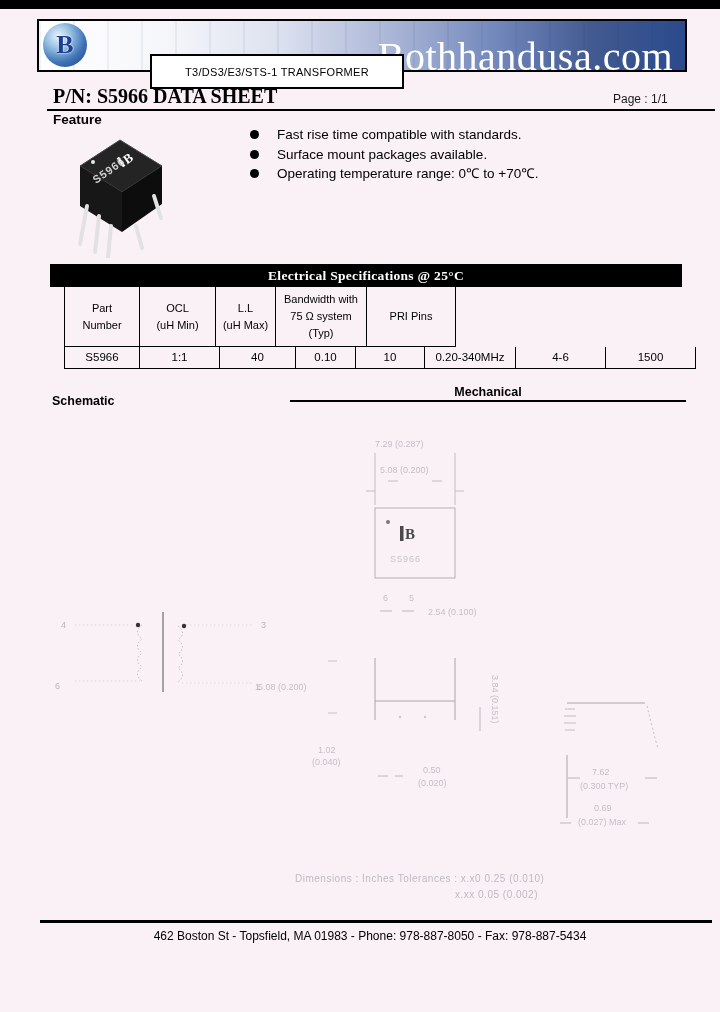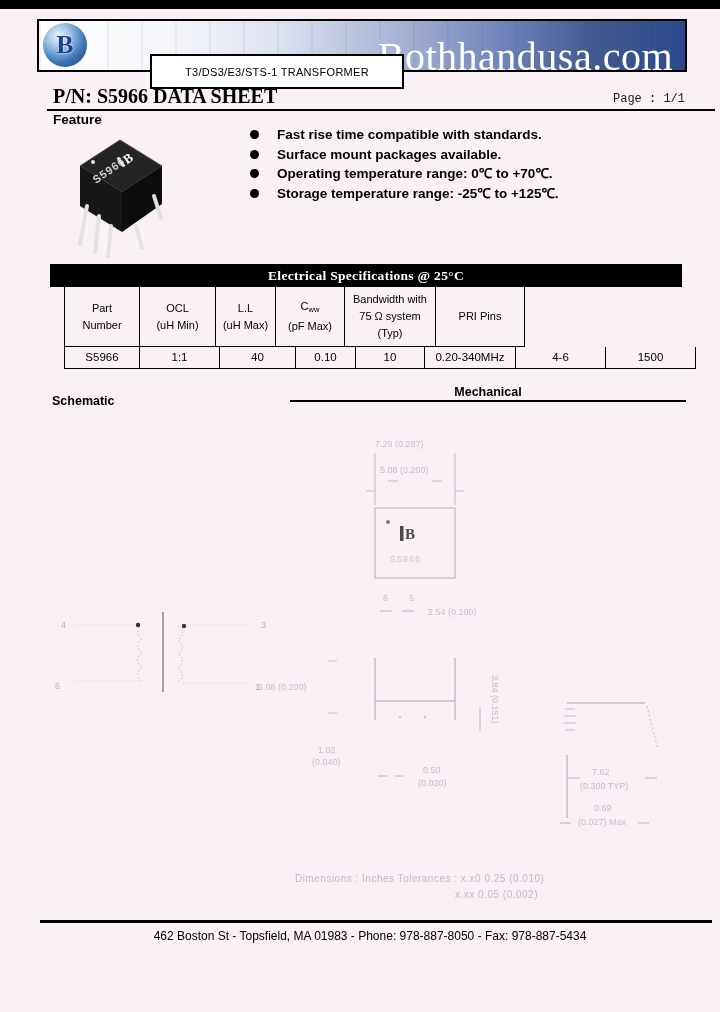--- a/index.html
+++ b/index.html
@@ -33,26 +33,26 @@
     right:12px;top:12px;
     font-family:"Liberation Serif",serif;font-size:40px;color:#ffffff;letter-spacing:.5px;
   }
   .t3box{
     left:150px;top:54px;width:250px;height:31px;background:#fff;border:2px solid #000;
     display:flex;align-items:center;justify-content:center;z-index:5;
     font-size:11px;letter-spacing:.3px;
   }
 
   .pn-title{left:53px;top:85px;font-family:"Liberation Serif",serif;font-weight:bold;font-size:20px;}
-  .pageno{left:613px;top:92px;font-family:Liberation Mono, monospace;font-size:12px;color:#1a1a1a;}
+  .pageno{left:613px;top:92px;font-family:Liberation Sans, sans-serif;font-size:12px;color:#1a1a1a;}
   .rule1{left:47px;top:109px;width:668px;height:2px;background:#000;}
   .feature-h{left:53px;top:112px;font-size:13.5px;font-weight:bold;}
 
   
-  .bullets{left:250px;top:126px;width:420px;font-weight:bold;}
+  .bullets{left:250px;top:126px;width:420px;}
   .bullets .row{display:flex;align-items:flex-start;height:19.5px;}
   .bullets .dot{width:9px;height:9px;border-radius:50%;background:#000;margin:4px 18px 0 0;flex:none;}
   .bullets .txt{font-size:13.5px;line-height:17px;}
 
   
   .spec-title{
     left:50px;top:264px;width:632px;height:23px;background:#000;color:#fff;
     display:flex;align-items:center;justify-content:center;
     font-family:"Liberation Serif",serif;font-weight:bold;font-size:13.5px;letter-spacing:.3px;
   }
@@ -131,44 +131,36 @@
     <span class="txt">Fast rise time compatible with standards.</span>
   </div>
   <div class="row">
     <span class="dot"></span>
     <span class="txt">Surface mount packages available.</span>
   </div>
   <div class="row">
     <span class="dot"></span>
     <span class="txt">Operating temperature range: 0℃  to +70℃.</span>
   </div>
-  <div class="row">
-    <span class="dot"></span>
-    <span class="txt">Storage temperature range: -25℃  to +125℃.</span>
-  </div>
 </div>
 
 <div class="abs spec-title">Electrical Specifications @ 25°C</div>
 <div class="abs spec-body">
   <div class="trow hdr">
     <div class="tcell c0">
       <span>Part</span>
         <span>Number</span>
     </div>
     <div class="tcell c2">
       <span>OCL</span>
         <span>(uH Min)</span>
     </div>
     <div class="tcell c3">
       <span>L.L</span>
         <span>(uH Max)</span>
-    </div>
-    <div class="tcell c4">
-      <span><span>C</span><sub class="ww">ww</sub></span>
-      <span>(pF Max)</span>
     </div>
     <div class="tcell c5">
       <span>Bandwidth with</span>
         <span>75 Ω system</span>
         <span>(Typ)</span>
     </div>
     <div class="tcell c6">
       <span>PRI Pins</span>
     </div>
   </div>

